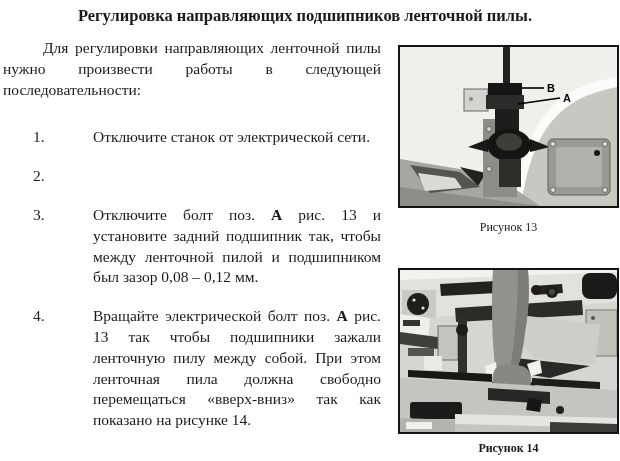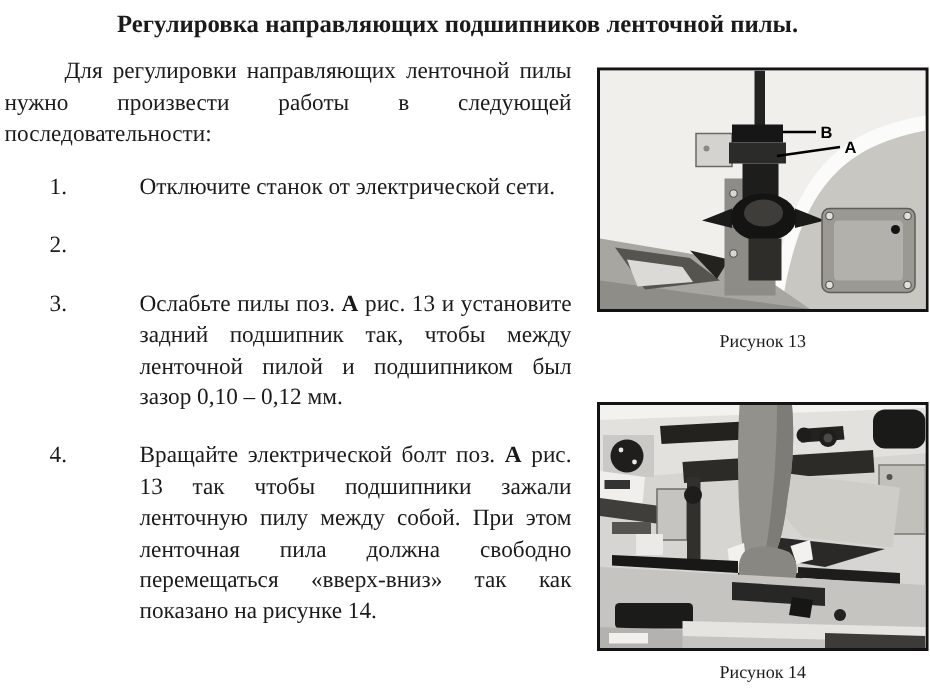--- a/index.html
+++ b/index.html
@@ -9,38 +9,38 @@
     font-family:"Liberation Serif", serif;
   }
   .title{
     position:absolute; top:6px; left:10px; width:590px;
     text-align:center; font-weight:bold; font-size:16.5px; line-height:20px;
   }
   .left-col{
     position:absolute; left:3px; top:38px; width:378px;
     font-size:15.5px; line-height:20.8px; text-align:justify;
   }
-  .intro{ margin:0 0 15px 0; text-indent:40px; }
+  .intro{ margin:0 0 27px 0; text-indent:40px; }
   .li{ display:flex; margin-bottom:18px; }
   .num{ flex:0 0 34px; margin-left:30px; }
   .litext{ flex:1; text-align:justify;margin-left:26px; }
   .b{ font-weight:bold; }
   .figure{
     position:absolute; left:398px; width:217px;
     border:2px solid #131313; background:#eceae6;
   }
   #fig13{ top:45px; height:159px; }
   #fig14{ top:268px; height:162px; }
   .figure svg{ display:block; width:100%; height:100%; }
   .caption{
     position:absolute; left:398px; width:221px;
     text-align:center; font-size:12px; line-height:20px;
   }
   #cap13{ top:217px; }
-  #cap14{ top:438px; }
+  #cap14{ top:438px;font-weight:bold; }
   .fig-label{ font-family:"Liberation Sans", sans-serif; font-weight:bold; font-size:11px; fill:#000; }
 </style>
 </head>
 <body>
 
 <div id="page">
 
   <div class="title">Регулировка направляющих подшипников ленточной пилы.</div>
 
   <div class="left-col">
@@ -48,21 +48,21 @@
     <div id="instruction-list">
         <div class="li">
           <span class="num">1.</span>
           <div class="litext"><span>Отключите станок от электрической сети.</span></div>
         </div>
         <div class="li">
           <span class="num">2.</span>
         </div>
         <div class="li">
           <span class="num">3.</span>
-          <div class="litext"><span>Ослабьте пилы поз. </span><span class="b">А</span><span> рис. 13 и установите задний подшипник так, чтобы между ленточной пилой и подшипником был зазор 0,10 – 0,12 мм.</span></div>
+          <div class="litext"><span>Отключите болт поз. </span><span class="b">А</span><span> рис. 13 и установите задний подшипник так, чтобы между ленточной пилой и подшипником был зазор 0,08 – 0,12 мм.</span></div>
         </div>
         <div class="li">
           <span class="num">4.</span>
           <div class="litext"><span>Вращайте электрической болт поз. </span><span class="b">А</span><span> рис. 13 так чтобы подшипники зажали ленточную пилу между собой. При этом ленточная пила должна свободно перемещаться «вверх-вниз» так как показано на рисунке 14.</span></div>
         </div>
       </div>
   </div>
 
   <div class="figure" id="fig13">
     <svg viewBox="0 0 217 159" aria-hidden="true">

